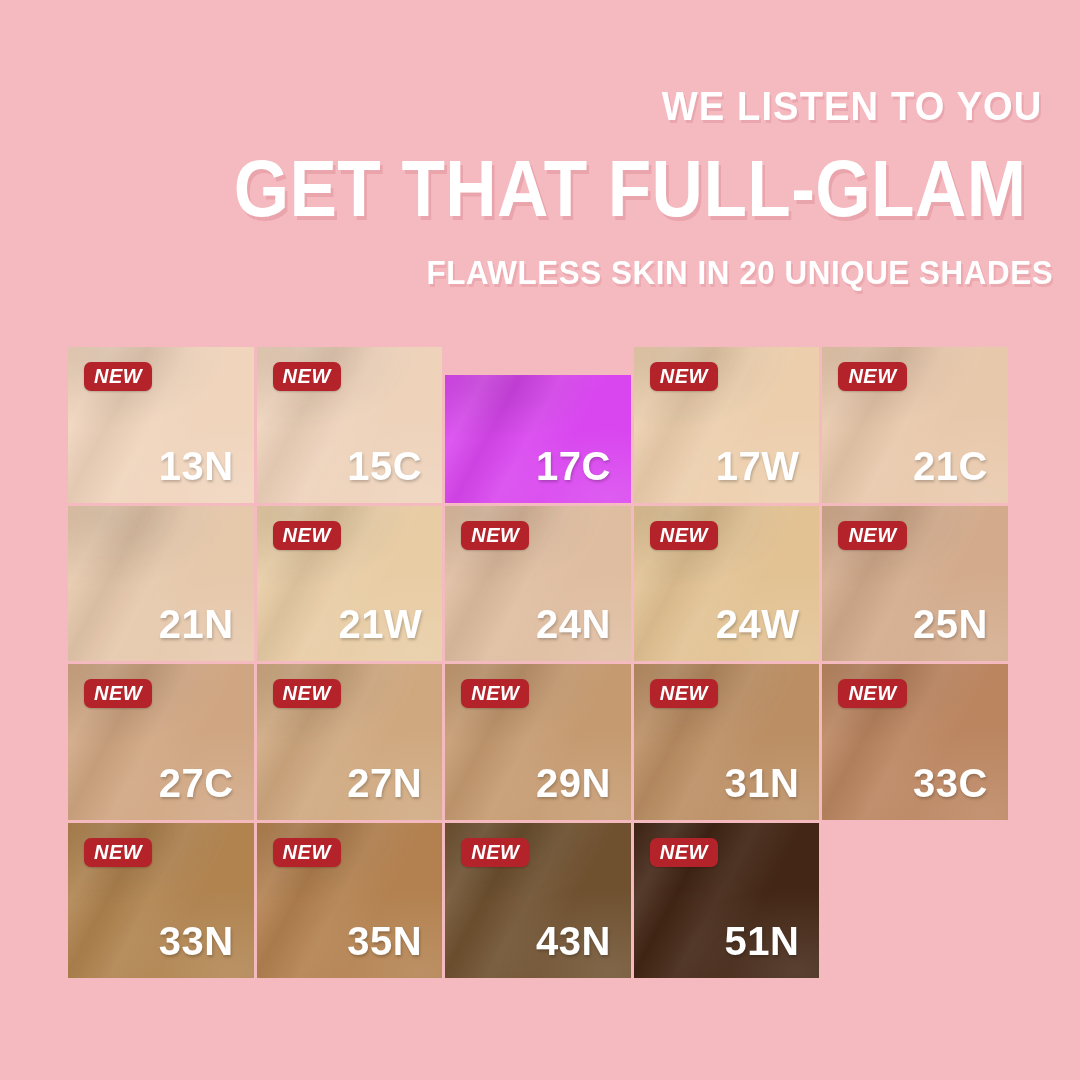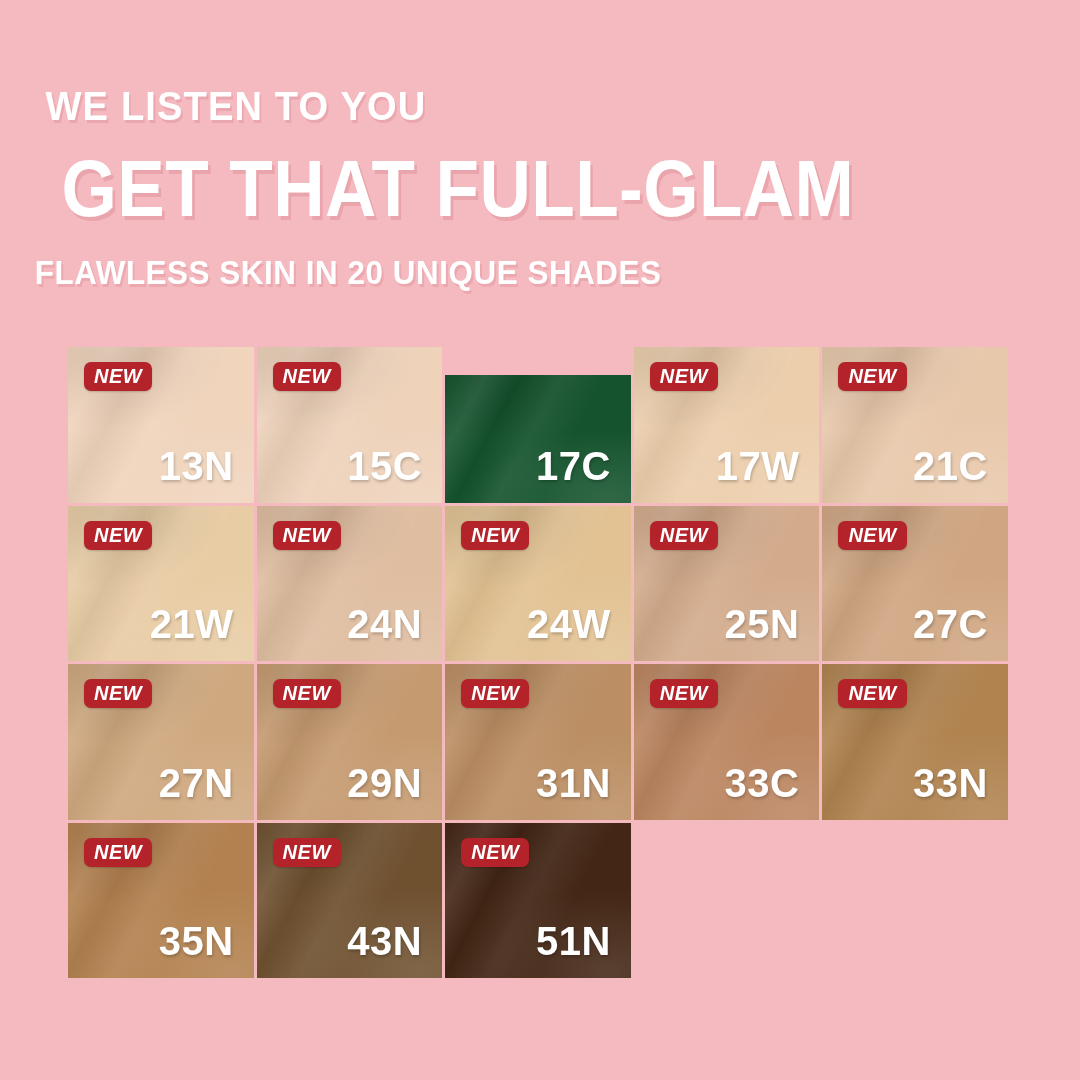--- a/index.html
+++ b/index.html
@@ -8,21 +8,21 @@
     background:#f4bac0;
     font-family:"Liberation Sans", sans-serif;
     overflow:hidden;
     position:relative;
   }
 
   
   .header {
     width:100%;
     padding-top:86px;
-    text-align:left;
+    text-align:right;
     user-select:none;
     padding-left:8px;
   }
   .eyebrow {
     color:#ffffff;
     font-size:41px;
     font-weight:bold;
     letter-spacing:1.2px;
     line-height:1;
     transform:scaleX(0.93);
@@ -121,34 +121,38 @@
     <div class="swatch" style="background: rgb(240, 212, 188);">
       <div class="sheen"></div>
       <div class="badge" style="background: rgb(181, 35, 42); color: rgb(255, 255, 255);">NEW</div>
       <div class="shade-label">13N</div>
     </div>
     <div class="swatch" style="background: rgb(238, 210, 186);">
       <div class="sheen"></div>
       <div class="badge" style="background: rgb(181, 35, 42); color: rgb(255, 255, 255);">NEW</div>
       <div class="shade-label">15C</div>
     </div>
-    <div class="swatch" style="background: #14532d; margin-top: 28px;">
+    <div class="swatch" style="background: #d946ef; margin-top: 28px;">
       <div class="sheen"></div>
       <div class="shade-label">17C</div>
     </div>
     <div class="swatch" style="background: rgb(236, 206, 172);">
       <div class="sheen"></div>
       <div class="badge" style="background: rgb(181, 35, 42); color: rgb(255, 255, 255);">NEW</div>
       <div class="shade-label">17W</div>
     </div>
     <div class="swatch" style="background: rgb(232, 200, 171);">
       <div class="sheen"></div>
       <div class="badge" style="background: rgb(181, 35, 42); color: rgb(255, 255, 255);">NEW</div>
       <div class="shade-label">21C</div>
     </div>
+    <div class="swatch" style="background: rgb(230, 200, 171);">
+      <div class="sheen"></div>
+      <div class="shade-label">21N</div>
+    </div>
     <div class="swatch" style="background: rgb(232, 204, 164);">
       <div class="sheen"></div>
       <div class="badge" style="background: rgb(181, 35, 42); color: rgb(255, 255, 255);">NEW</div>
       <div class="shade-label">21W</div>
     </div>
     <div class="swatch" style="background: rgb(223, 189, 160);">
       <div class="sheen"></div>
       <div class="badge" style="background: rgb(181, 35, 42); color: rgb(255, 255, 255);">NEW</div>
       <div class="shade-label">24N</div>
     </div>

